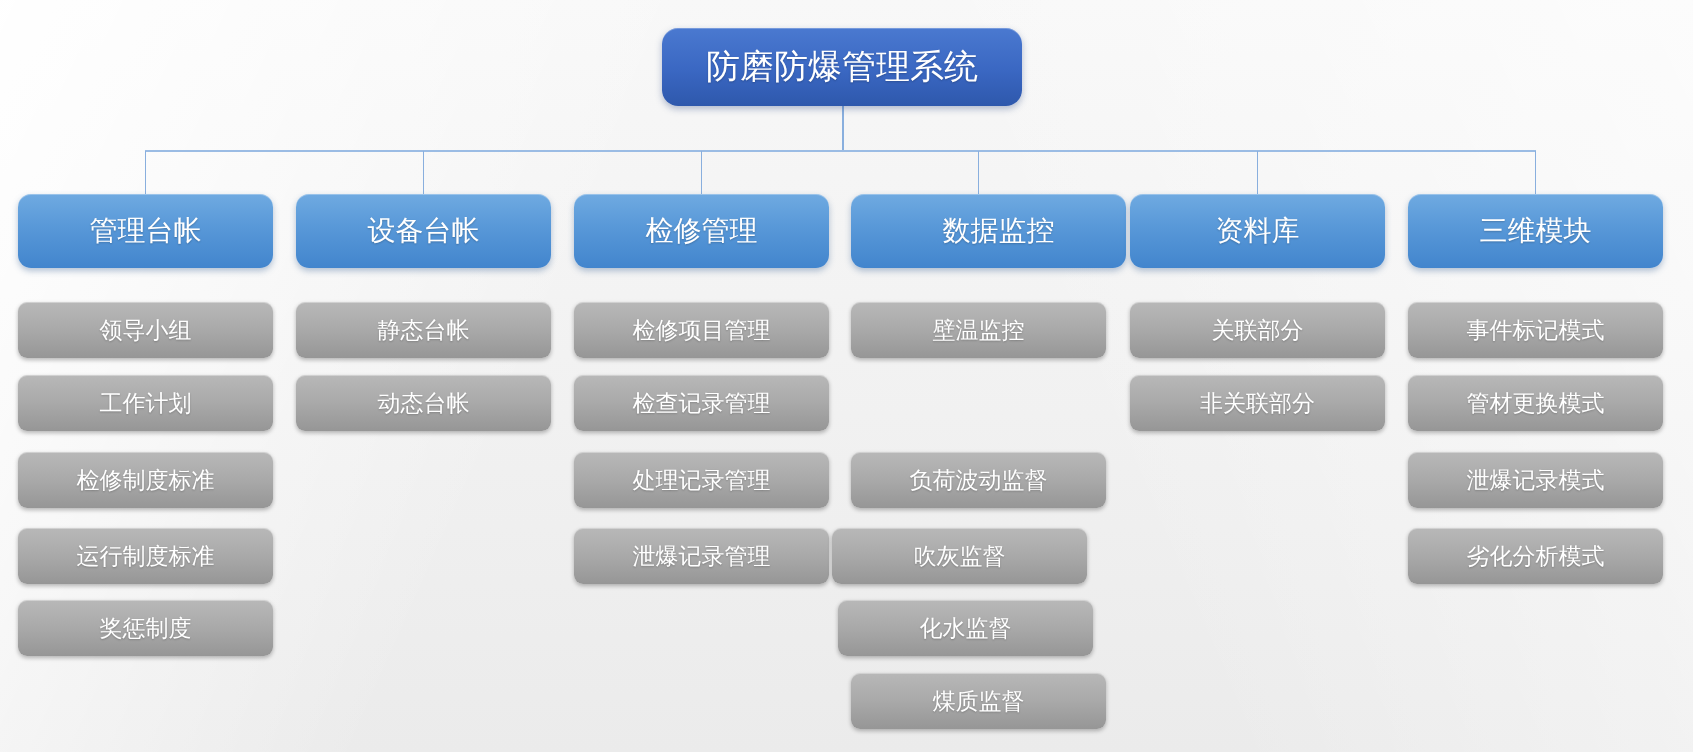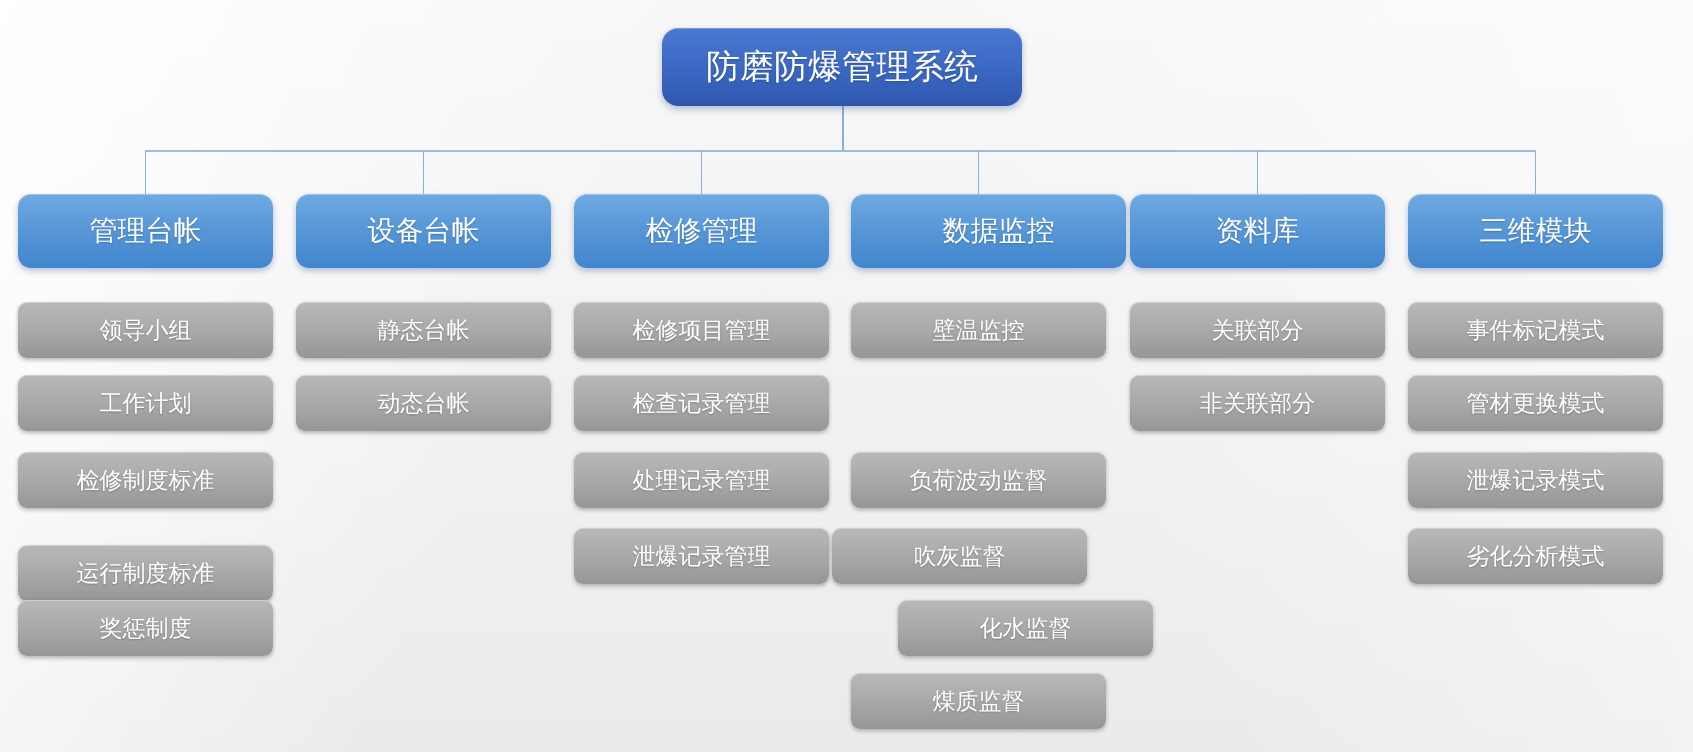--- a/index.html
+++ b/index.html
@@ -74,35 +74,35 @@
   <div class="node l2" style="left:18px;">管理台帐</div>
   <div class="node l2" style="left:574px;">检修管理</div>
   <div class="node l2" style="left:296px;">设备台帐</div>
   <div class="node l2" style="left:851px;padding-left:20px;">数据监控</div>
   <div class="node l2" style="left:1130px;">资料库</div>
   <div class="node l2" style="left:1408px;">三维模块</div>
 
   <div class="node item" style="left:18px; top:302px;">领导小组</div>
   <div class="node item" style="left:18px; top:375px;">工作计划</div>
   <div class="node item" style="left:18px; top:452px;">检修制度标准</div>
-  <div class="node item" style="left:18px; top:545px;font-family:Liberation Serif, serif;">运行制度标准</div>
+  <div class="node item" style="left:18px; top:528px;font-family:Liberation Serif, serif;">运行制度标准</div>
   <div class="node item" style="left:18px; top:600px;">奖惩制度</div>
 
   <div class="node item" style="left:296px; top:302px;">静态台帐</div>
   <div class="node item" style="left:296px; top:375px;">动态台帐</div>
 
   <div class="node item" style="left:574px; top:302px;">检修项目管理</div>
   <div class="node item" style="left:574px; top:375px;">检查记录管理</div>
   <div class="node item" style="left:574px; top:452px;">处理记录管理</div>
   <div class="node item" style="left:574px; top:528px;">泄爆记录管理</div>
 
   <div class="node item" style="left:851px; top:302px;">壁温监控</div>
   <div class="node item" style="left:851px; top:452px;">负荷波动监督</div>
   <div class="node item" style="left:832px; top:528px;">吹灰监督</div>
-  <div class="node item" style="left:898px; top:600px;border-radius:9px;">化水监督</div>
+  <div class="node item" style="left:838px; top:600px;border-radius:9px;">化水监督</div>
   <div class="node item" style="left:851px; top:673px;font-family:Liberation Mono, monospace;">煤质监督</div>
 
   <div class="node item" style="left:1130px; top:302px;">关联部分</div>
   <div class="node item" style="left:1130px; top:375px;">非关联部分</div>
 
   <div class="node item" style="left:1408px; top:302px;">事件标记模式</div>
   <div class="node item" style="left:1408px; top:375px;">管材更换模式</div>
   <div class="node item" style="left:1408px; top:452px;">泄爆记录模式</div>
   <div class="node item" style="left:1408px; top:528px;">劣化分析模式</div>
 

